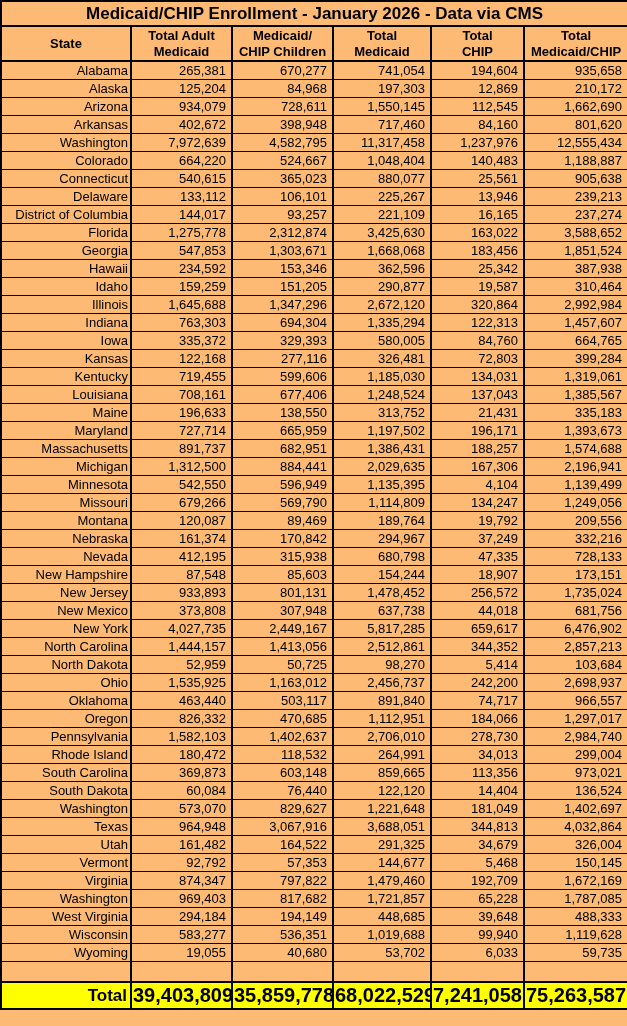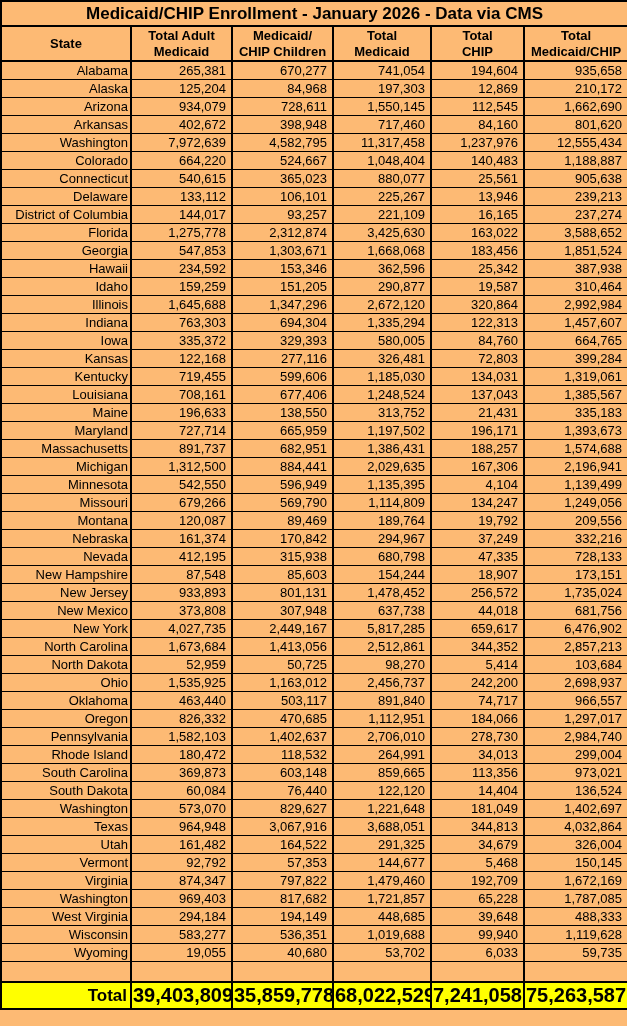--- a/index.html
+++ b/index.html
@@ -371,21 +371,21 @@
         <tr>
           <td class="state-cell">New York</td>
           <td>4,027,735</td>
           <td>2,449,167</td>
           <td>5,817,285</td>
           <td>659,617</td>
           <td>6,476,902</td>
         </tr>
         <tr>
           <td class="state-cell">North Carolina</td>
-          <td>1,673,684</td>
+          <td>1,444,157</td>
           <td>1,413,056</td>
           <td>2,512,861</td>
           <td>344,352</td>
           <td>2,857,213</td>
         </tr>
         <tr>
           <td class="state-cell">North Dakota</td>
           <td>52,959</td>
           <td>50,725</td>
           <td>98,270</td>

